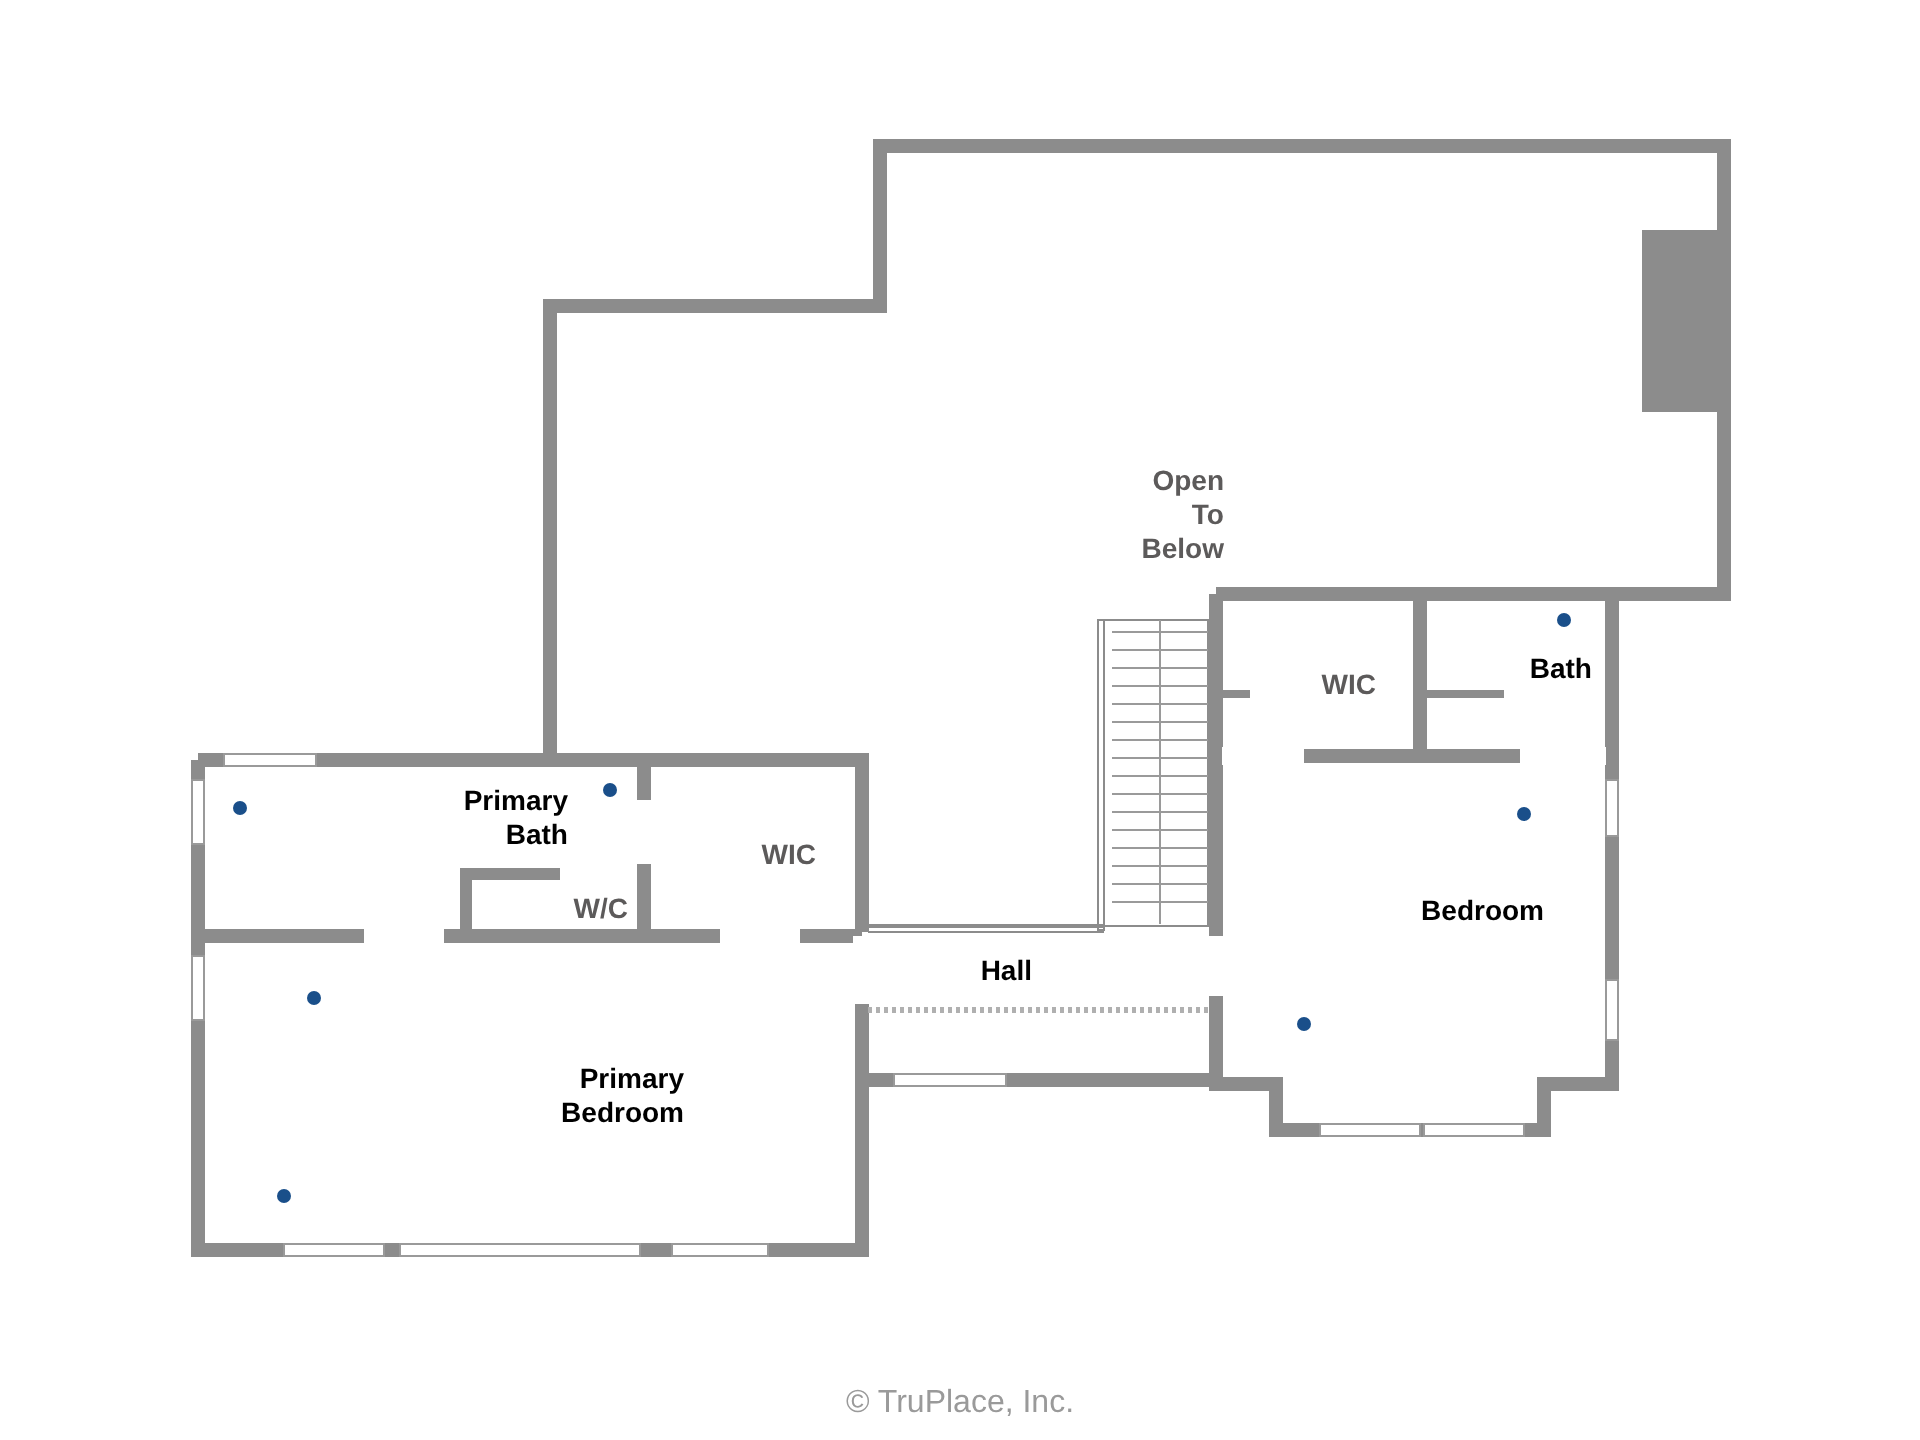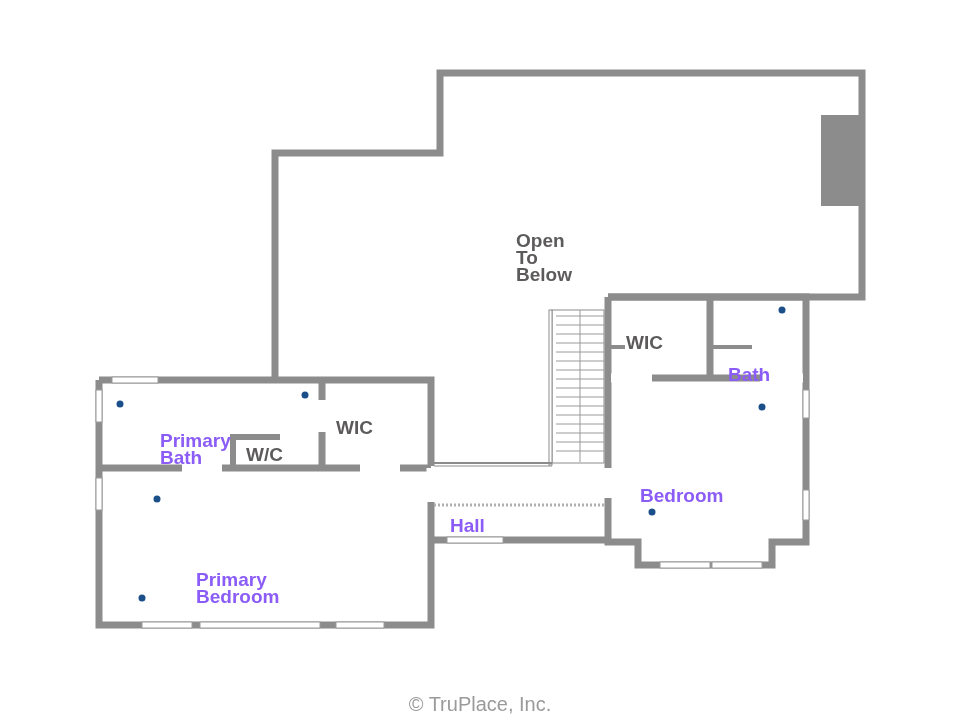--- a/index.html
+++ b/index.html
@@ -1,21 +1,21 @@
 <!DOCTYPE html>
 <html><head>
 <meta charset="utf-8">
 <style>
   html,body{margin:0;padding:0;background:#fff;}
   body{width:960px;height:720px;position:relative;overflow:hidden;font-family:"Liberation Sans",sans-serif;}
   svg{position:absolute;left:0;top:0;}
-  .lbl{position:absolute;font-weight:bold;font-size:19px;line-height:17px;text-align:left;white-space:pre;}
-  .blue{color:#8b5cf6;margin-top:40px;}
+  .lbl{position:absolute;font-weight:bold;font-size:14px;line-height:17px;text-align:right;white-space:pre;}
+  .blue{color:#000000;}
   .brown{color:#5c5a5a;}
-  .copy{position:absolute;left:0;width:960px;top:693px;text-align:center;color:#9a9a9a;font-size:20px;}
+  .copy{position:absolute;left:0;width:960px;top:693px;text-align:center;color:#9a9a9a;font-size:16px;}
 </style>
 </head>
 <body>
 
 <svg width="960" height="720">
   <g fill="none" stroke="#8c8c8c" stroke-width="7">
 
     <polyline points="275,380 275,153 440,153 440,73 862,73 862,297 608,297"></polyline>
 
     <rect x="821" y="115" width="41" height="91" fill="#8c8c8c" stroke="none"></rect>

